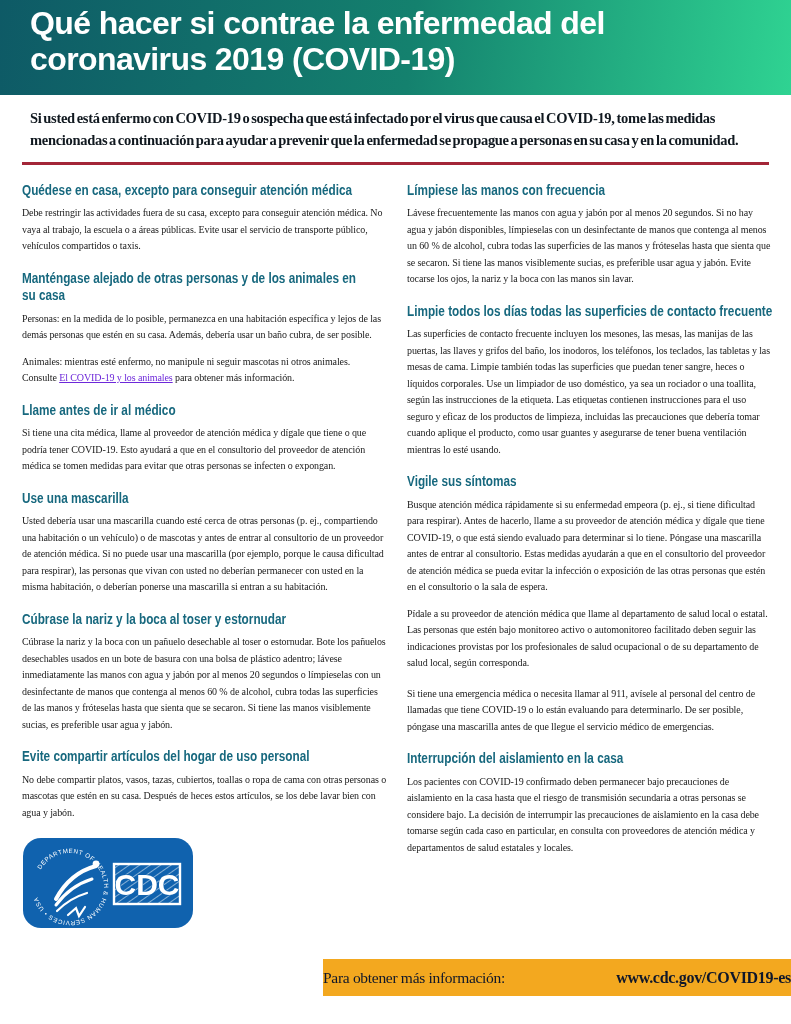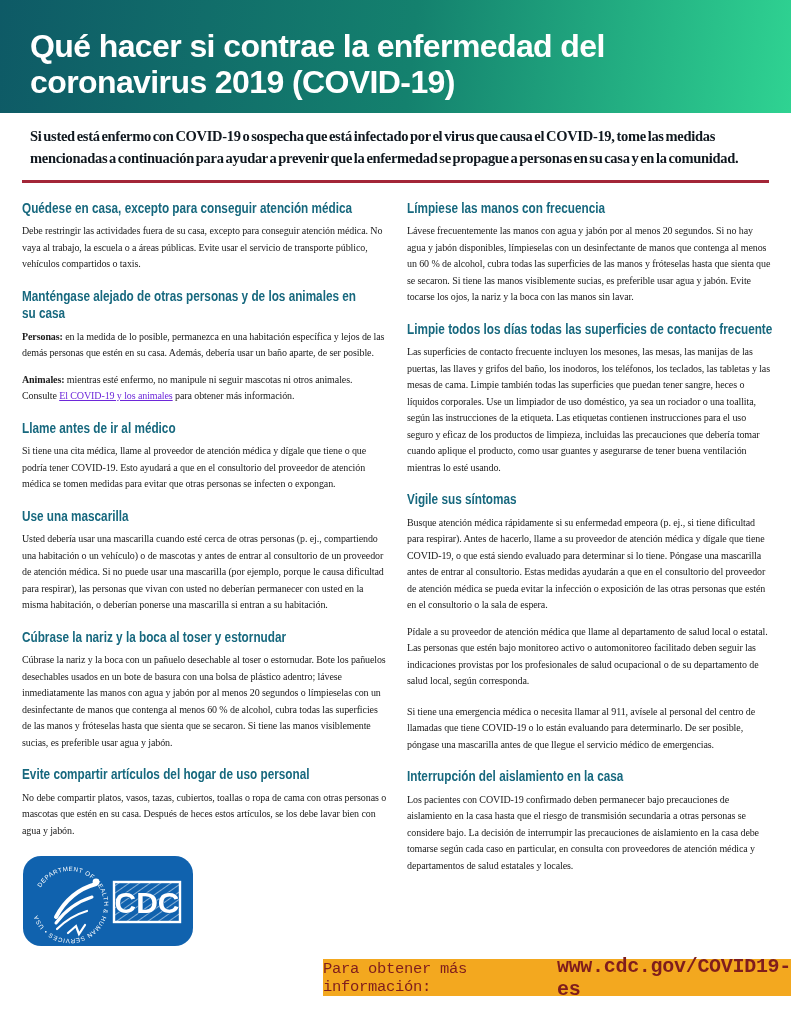--- a/index.html
+++ b/index.html
@@ -4,23 +4,23 @@
 <style>
   * { margin:0; padding:0; box-sizing:border-box; }
   html,body { background:#ffffff; }
   body {
     width:791px; height:1024px; position:relative; overflow:hidden;
     font-family:"Liberation Serif", serif; color:#1a1a1a;
   }
 
   
   .banner {
-    height:113px;
+    height:95px;
     background:linear-gradient(97deg,#0e5a66 0%,#14816e 52%,#2fd392 100%);
-    padding:29px 30px 0 30px;
+    padding:6px 30px 0 30px;
   }
   .banner h1 {
     font-family:"Liberation Sans", sans-serif;
     font-weight:bold; font-size:32px; line-height:1.12;
     color:#ffffff; letter-spacing:-0.6px;
   }
 
   
   .intro {
     margin:13px 30px 0 30px;
@@ -40,35 +40,35 @@
     font-weight:bold; font-size:14px; color:#17687e;
     margin:15px 0 6px 0;
     white-space:nowrap;
     transform:scaleX(0.84); transform-origin:0 50%;
     line-height:1.25;
   }
   .section p {
     font-size:10px; line-height:16.5px; margin:0 0 10px 0;
     color:#1a1a1a; letter-spacing:-0.1px;
   }
-  .lead { font-weight:bold; }
+  .lead { font-weight:normal; }
   a.textlink { color:#6d28d9; text-decoration:underline; cursor:pointer; }
 
   
   .logo-wrap { margin-top:16px; }
 
   
   .footer-bar {
     position:absolute; left:323px; right:0; top:959px; height:37px;
     background:#f3a81f;
-    display:flex; align-items:center; justify-content:flex-start;
-    font-family:Liberation Mono, monospace; color:#7f1d1d;
+    display:flex; align-items:center; justify-content:space-between;
+    font-family:Liberation Serif, serif; color:#0f172a;
   }
   .footer-bar .label { font-size:15.5px; letter-spacing:-0.3px; }
-  .footer-bar .url  { font-size:20px; font-weight:bold; letter-spacing:-0.3px; margin-left:5px; }
+  .footer-bar .url  { font-size:16px; font-weight:bold; letter-spacing:-0.3px; margin-left:5px; }
 </style>
 </head>
 <body>
 
 <header class="banner">
   <h1><span>Qué hacer si contrae la enfermedad del</span><br><span>coronavirus 2019 (COVID-19)</span></h1>
 </header>
 
 <p class="intro">Si usted está enfermo con COVID-19 o sospecha que está infectado por el virus que causa el COVID-19, tome las medidas mencionadas a continuación para ayudar a prevenir que la enfermedad se propague a personas en su casa y en la comunidad.</p>
 <div class="rule"></div>
@@ -77,21 +77,21 @@
 
   <div class="col">
 
     <div class="section">
       <h3>Quédese en casa, excepto para conseguir atención médica</h3>
       <p>Debe restringir las actividades fuera de su casa, excepto para conseguir atención médica. No vaya al trabajo, la escuela o a áreas públicas. Evite usar el servicio de transporte público, vehículos compartidos o taxis.</p>
     </div>
 
     <div class="section">
       <h3><span>Manténgase alejado de otras personas y de los animales en</span><br><span>su casa</span></h3>
-      <p><span class="lead">Personas:</span><span> en la medida de lo posible, permanezca en una habitación específica y lejos de las demás personas que estén en su casa. Además, debería usar un baño aparte, de ser posible.</span></p>
+      <p><span class="lead">Personas:</span><span> en la medida de lo posible, permanezca en una habitación específica y lejos de las demás personas que estén en su casa. Además, debería usar un baño cubra, de ser posible.</span></p>
       <p><span class="lead">Animales:</span><span> mientras esté enfermo, no manipule ni seguir mascotas ni otros animales. Consulte </span><a class="textlink">El COVID-19 y los animales</a><span> para obtener más información.</span></p>
     </div>
 
     <div class="section">
       <h3>Llame antes de ir al médico</h3>
       <p>Si tiene una cita médica, llame al proveedor de atención médica y dígale que tiene o que podría tener COVID-19. Esto ayudará a que en el consultorio del proveedor de atención médica se tomen medidas para evitar que otras personas se infecten o expongan.</p>
     </div>
 
     <div class="section">
       <h3>Use una mascarilla</h3>

